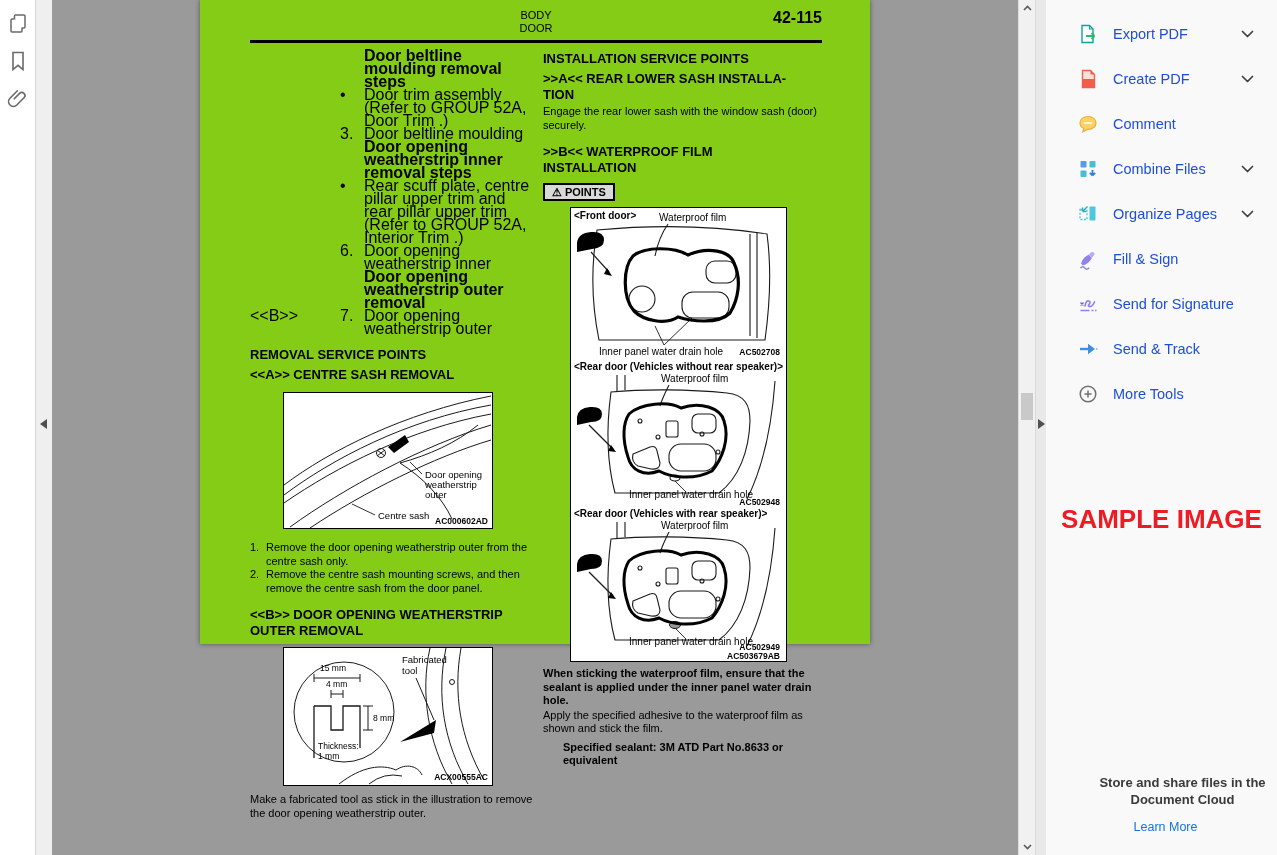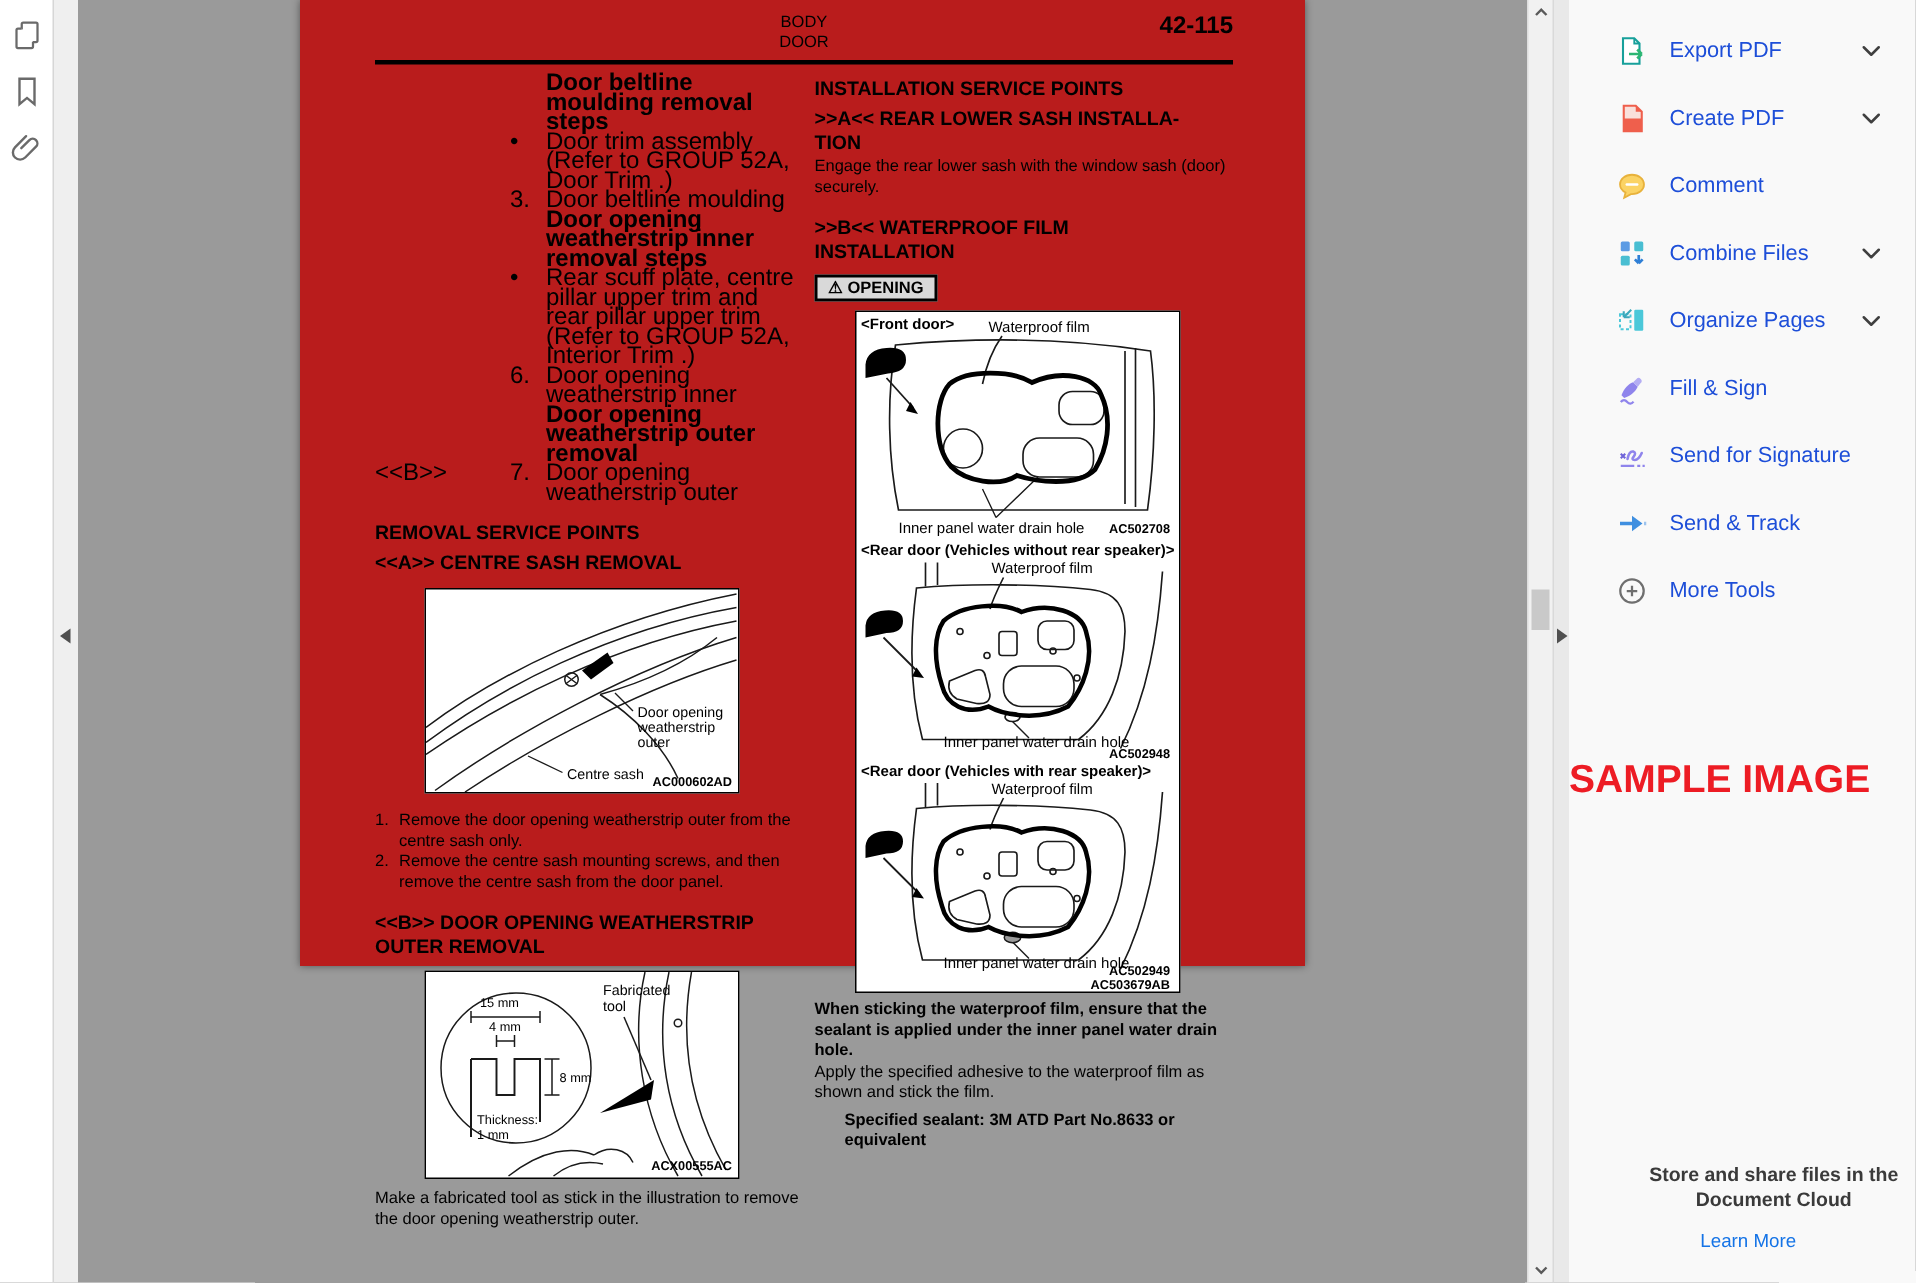--- a/index.html
+++ b/index.html
@@ -14,21 +14,21 @@
   
   .left-strip { width:16px; background:#efefef; position:relative; }
   .tri-left { position:absolute; top:419px; left:4px; width:0; height:0;
     border-top:5px solid transparent; border-bottom:5px solid transparent; border-right:7px solid #4f4f4f; }
   .right-strip { width:11px; background:#e9e9e9; border-left:1px solid #d9d9d9; position:relative; }
   .tri-right { position:absolute; top:419px; left:2px; width:0; height:0;
     border-top:5px solid transparent; border-bottom:5px solid transparent; border-left:7px solid #4f4f4f; }
 
   
   .doc-area { width:966px; background:#9a9a9a; position:relative; overflow:hidden; }
-  .page { position:absolute; left:148px; top:0; width:670px; height:644px; background:#b91c1c;
+  .page { position:absolute; left:148px; top:0; width:670px; height:644px; background:#84cc16;
     box-shadow:0 0 5px rgba(0,0,0,.45); color:#000; font-size:11px; }
 
   .hdr-center { position:absolute; top:9px; left:50px; width:572px; text-align:center; line-height:13px; font-size:11px; }
   .hdr-num { position:absolute; top:9px; left:50px; width:572px; text-align:right; font-weight:bold; font-size:16px; }
   .hdr-rule { position:absolute; top:40px; left:50px; width:572px; height:3px; background:#000; }
 
   .col-left  { position:absolute; left:50px;  top:49px; width:283px; }
   .col-right { position:absolute; left:343px; top:49px; width:281px; }
 
   .lrow { display:grid; grid-template-columns:90px 24px 1fr; font-size:16px; line-height:13px; }
@@ -58,21 +58,21 @@
   .vs-arrow { position:absolute; left:0; width:16px; height:16px; display:flex; align-items:center; justify-content:center; }
   .vs-up { top:0; } .vs-down { bottom:0; }
   .vs-thumb { position:absolute; top:393px; left:2px; width:12px; height:27px; background:#c9c9c9; }
 
   
   .tools-panel { width:231px; background:#f9f9f9; position:relative; padding-top:11px; }
   .tool-row { height:45px; display:flex; align-items:center; padding-left:31px; cursor:default; }
   .tool-row .ticon { width:24px; height:22px; display:flex; align-items:center; }
   .tool-row .tlabel { margin-left:12px; font-size:14.5px; color:#1d4ed8; white-space:nowrap; }
   .tool-row .tchev { margin-left:auto; margin-right:23px; display:flex; }
-  .watermark { position:absolute; top:504px; left:0; width:100%; text-align:left;
+  .watermark { position:absolute; top:504px; left:0; width:100%; text-align:center;
     font-weight:bold; font-size:26px; letter-spacing:0; }
   .promo { position:absolute; top:774px; left:0; width:100%; text-align:center;
     font-weight:bold; font-size:13px; color:#3a3a3a; line-height:17px;padding-left:42px; }
   .learn-more { position:absolute; top:820px; left:4px; width:100%; text-align:center;
     font-size:12.5px; color:#1473e6; cursor:pointer; }
 </style>
 </head>
 <body>
 
 <div class="left-iconbar">
@@ -225,21 +225,21 @@
 
     <div class="col-right">
       <div class="h1" style="margin-top:2px">INSTALLATION SERVICE POINTS</div>
       <div class="h2">&gt;&gt;A&lt;&lt; REAR LOWER SASH INSTALLA-
 TION</div>
       <div class="para" style="margin-top:2px">Engage the rear lower sash with the window sash (door) securely.</div>
       <div class="h2" style="margin-top:12px">&gt;&gt;B&lt;&lt; WATERPROOF FILM
 INSTALLATION</div>
 
       <div class="caution">
-        <span>⚠ </span><span>OPENING</span>
+        <span>⚠ </span><span>POINTS</span>
       </div>
 
       
       <div class="filmbox">
 
         <svg width="215" height="151" viewBox="0 0 215 151">
           <text x="3" y="11" font-size="10" font-weight="bold">&lt;Front door&gt;</text>
           <text x="88" y="13" font-size="10">Waterproof film</text>
           <g stroke="#1a1a1a" fill="none" stroke-width="1.1">
             <path d="M97,16 C90,26 86,38 84,48"></path>

